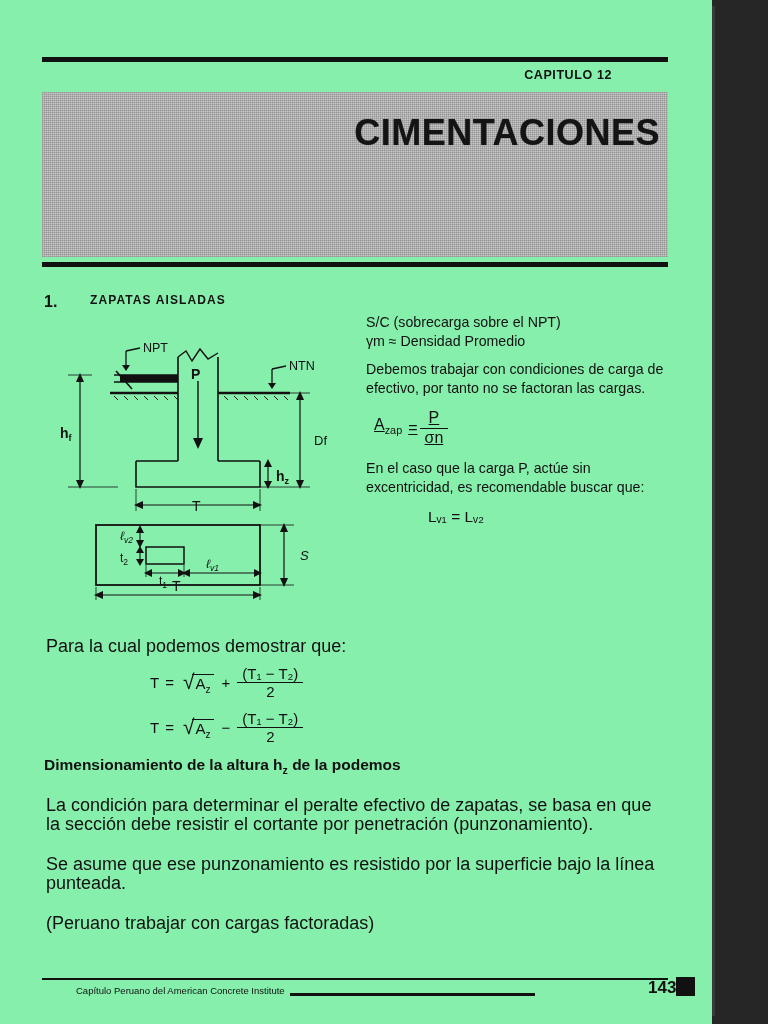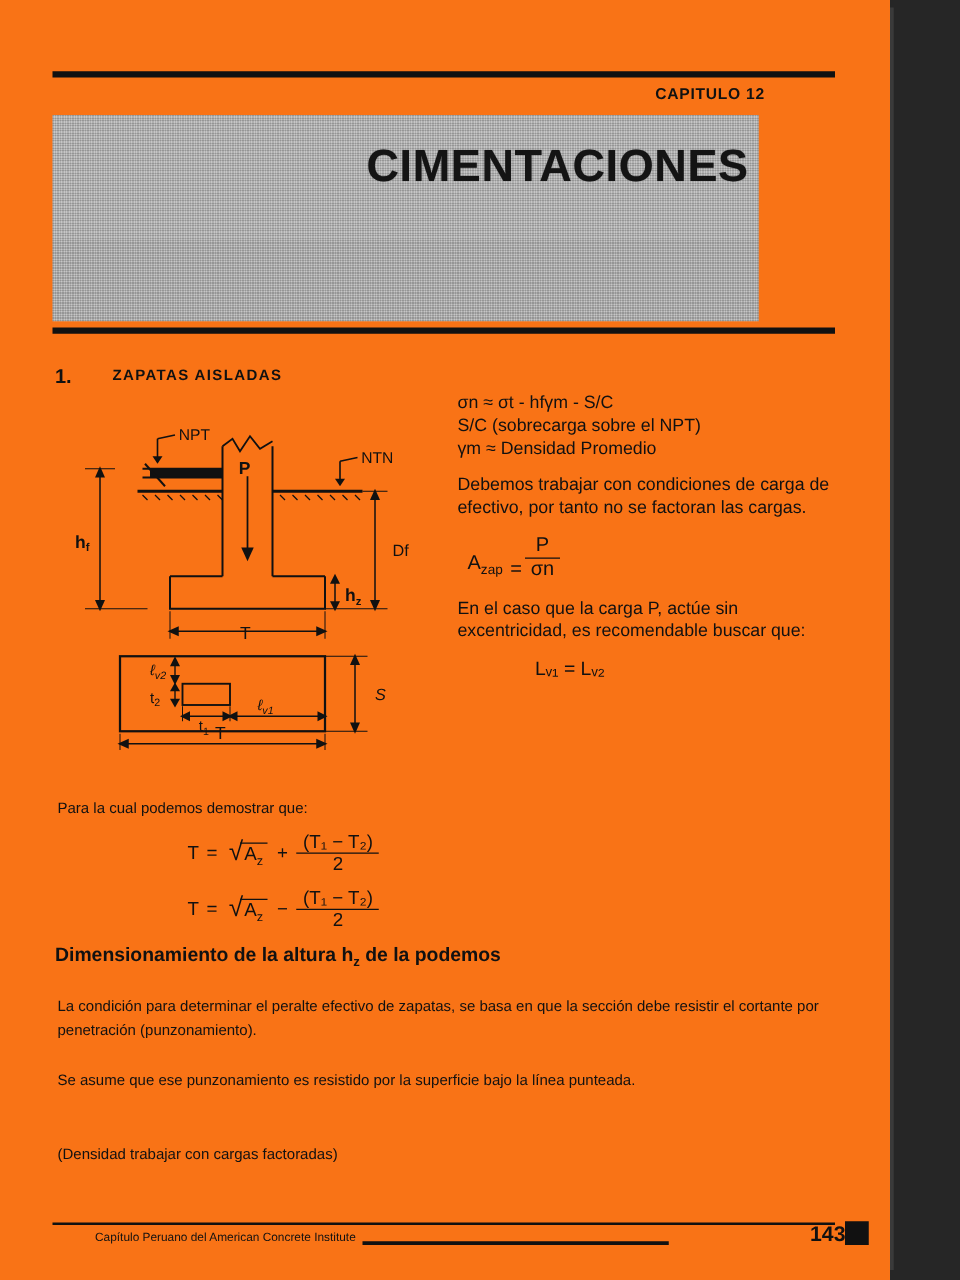--- a/index.html
+++ b/index.html
@@ -3,21 +3,21 @@
 <meta charset="utf-8">
 <style>
   html,body{margin:0;padding:0;background:#ffffff;}
   body{
     width:768px;height:1024px;position:relative;overflow:hidden;
     font-family:"Liberation Sans","DejaVu Sans",sans-serif;
     color:#111;
   }
   .page{
     position:absolute;left:0;top:0;width:712px;height:1024px;
-    background:#f97316;
+    background:#86efac;
   }
   
   .scan-edge{
     position:absolute;right:0;top:0;width:56px;height:1024px;
     background:#262626;
   }
   .scan-edge-inner{
     position:absolute;left:0;top:6px;width:3px;height:1010px;
     background:#3a3a3a;
   }
@@ -25,21 +25,21 @@
   
   .rule-top{
     position:absolute;left:42px;top:57px;width:626px;height:5px;
     background:#111;
   }
   .chapter-label{
     position:absolute;right:100px;top:68px;
     font-size:12.5px;font-weight:bold;letter-spacing:.6px;
   }
   .banner{
-    position:absolute;left:42px;top:92px;width:565px;height:165px;
+    position:absolute;left:42px;top:92px;width:626px;height:165px;
     background:
       repeating-linear-gradient(0deg, rgba(0,0,0,.10) 0 1px, rgba(255,255,255,.10) 1px 2px),
       repeating-linear-gradient(90deg, rgba(0,0,0,.10) 0 1px, rgba(255,255,255,.10) 1px 2px),
       #b9b9b9;
   }
   .banner-title{
     position:absolute;right:8px;top:20px;
     font-size:36px;font-weight:bold;letter-spacing:.5px;
     color:#141414;
     text-shadow:0 0 1px rgba(0,0,0,.45);
@@ -77,30 +77,30 @@
 
   .frac{
     display:inline-block;vertical-align:middle;text-align:center;
     margin:0 2px;
   }
   .frac .num{display:block;padding:0 5px;}
   .frac .den{display:block;border-top:1.6px solid #111;padding:0 5px;}
 
   .azap{
     margin:6px 0 12px 8px;font-size:16px;
-    display:flex;align-items:flex-end;
+    display:flex;align-items:center;text-decoration:underline;
   }
   .azap .lhs{margin-right:6px;}
   .lvline{
     margin:4px 0 0 62px;font-size:15.5px;
   }
 
   
   .para{
-    position:absolute;font-size:12px;line-height:19px;
+    position:absolute;font-size:18px;line-height:19px;
   }
   .p-demostrar{left:46px;top:637px;width:400px;}
 
   .eqblock{
     position:absolute;left:150px;font-size:15px;
     display:flex;align-items:center;
   }
   .eq1{top:665px;}
   .eq2{top:710px;}
 
@@ -275,21 +275,20 @@
         <text x="62" y="227" font-size="12">t<tspan font-size="8.5" dy="3">2</tspan></text>
         <text x="101" y="250" font-size="12">t<tspan font-size="8.5" dy="3">1</tspan></text>
         <text x="148" y="233" font-size="12" font-style="italic">ℓ<tspan font-size="8.5" dy="3">v1</tspan></text>
         <text x="242" y="225" font-size="13" font-style="italic">S</text>
         <text x="114" y="256" font-size="14">T</text>
       </g>
     </svg>
   </div>
 
   <div class="rcol">
-    <div class="eqline">σn ≈ σt - hfγm - S/C</div>
     <div class="eqline">S/C (sobrecarga sobre el NPT)</div>
     <div class="eqline">γm ≈ Densidad Promedio</div>
 
     <div class="gap"></div>
 
     <p>Debemos trabajar con condiciones de carga de efectivo, por tanto no se factoran las cargas.</p>
 
     <div class="azap">
       <span class="lhs"><span>A</span><sub>zap</sub></span>
       <span>=</span>
@@ -332,21 +331,21 @@
       <span class="den">2</span>
     </span>
   </div>
 
   <div class="subhead">
     <span>Dimensionamiento de la altura h</span><sub>z</sub><span> de la podemos</span>
   </div>
 
   <div class="para p-condicion">La condición para determinar el peralte efectivo de zapatas, se basa en que la sección debe resistir el cortante por penetración (punzonamiento).</div>
   <div class="para p-asume">Se asume que ese punzonamiento es resistido por la superficie bajo la línea punteada.</div>
-  <div class="para p-factoradas">(Densidad trabajar con cargas factoradas)</div>
+  <div class="para p-factoradas">(Peruano trabajar con cargas factoradas)</div>
 
   <div class="rule-footer"></div>
   <div class="footer-text">Capítulo Peruano del American Concrete Institute</div>
   <div class="footer-dash"></div>
 
 
   <div class="page-num">143</div>
   <div class="page-square"></div>
 </div>
 

